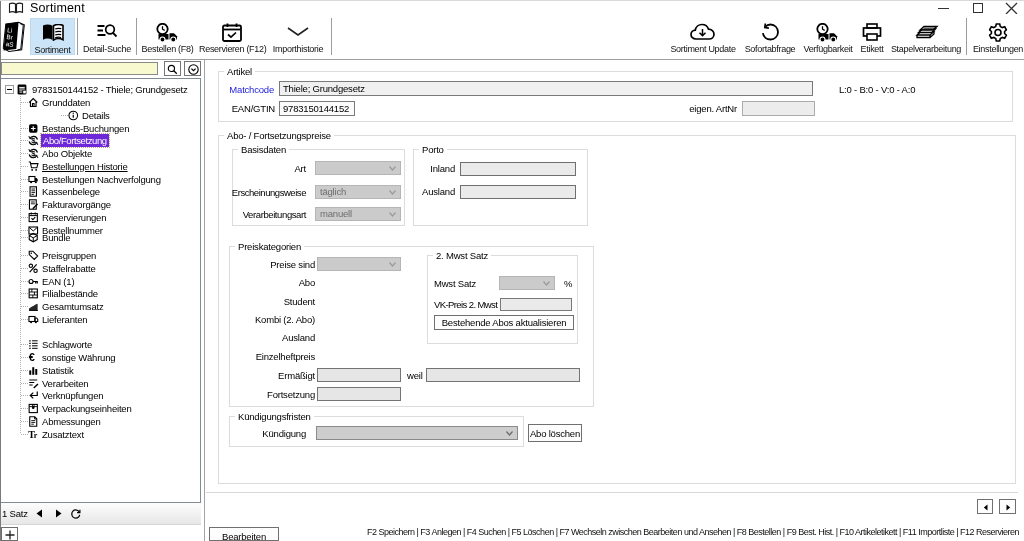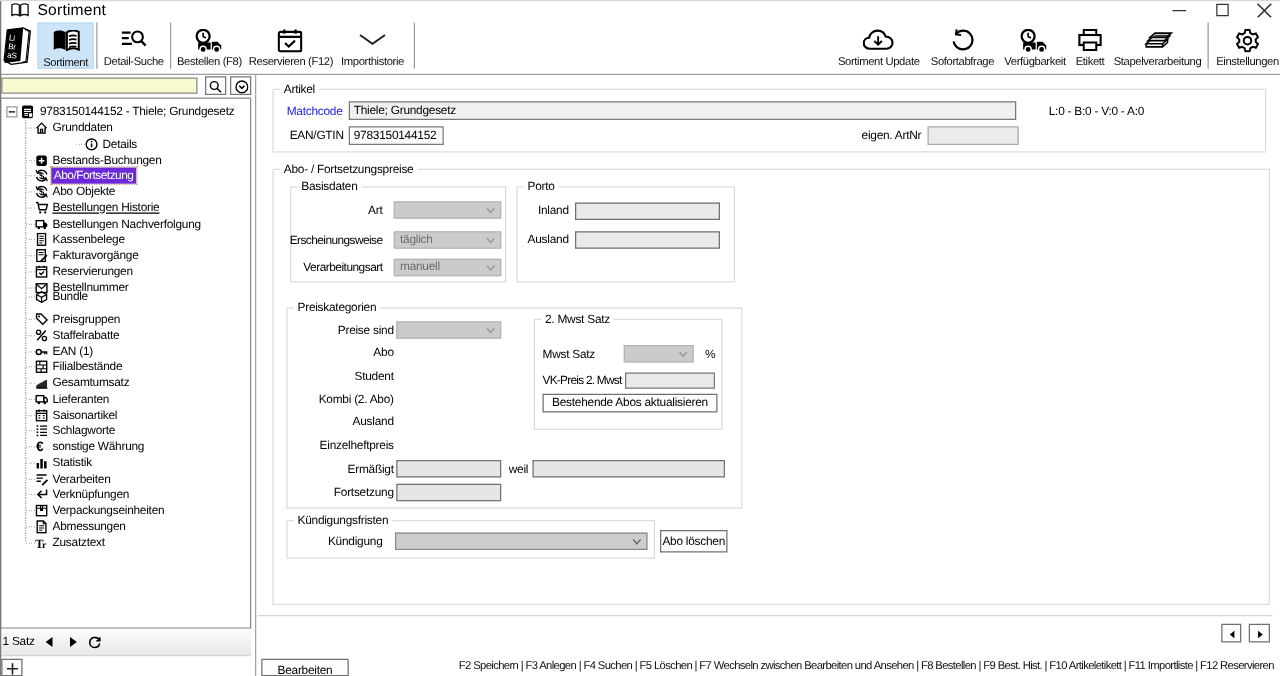--- a/index.html
+++ b/index.html
@@ -343,30 +343,20 @@
 <div style="position:absolute;left:0;top:233.75px;height:13px;width:200px;">
       <span style="position:absolute;left:20px;top:6px;width:7px;height:1px;background-image:repeating-linear-gradient(90deg,#b0b0b0 0 1px,transparent 1px 2px);"></span>
       <svg style="position:absolute;left:27px;top:1px;" width="11" height="11" viewBox="0 0 10.5 11">
         <rect x="0.7" y="2.5" width="6" height="5" fill="none" stroke="#000" stroke-width="1.1"></rect>
         <path d="M6.7 4 L8.4 4 L9.5 5.4 L9.5 7.5 L6.7 7.5 Z" fill="none" stroke="#000" stroke-width="1.1"></path>
         <circle cx="2.8" cy="8.3" r="1" fill="#000"></circle>
         <circle cx="7.6" cy="8.3" r="1" fill="#000"></circle>
       </svg>
       <span style="position:absolute;left:41px;top:1px;white-space:nowrap;">Lieferanten</span>
     </div>
-<div style="position:absolute;left:0;top:246.50px;height:13px;width:200px;">
-      <span style="position:absolute;left:20px;top:6px;width:7px;height:1px;background-image:repeating-linear-gradient(90deg,#b0b0b0 0 1px,transparent 1px 2px);"></span>
-      <svg style="position:absolute;left:27px;top:1px;" width="11" height="11" viewBox="0 0 10.5 11">
-        <rect x="0.9" y="1.6" width="8.2" height="8" fill="none" stroke="#000" stroke-width="1.1"></rect>
-        <path d="M1 3.6 L9 3.6" stroke="#000" stroke-width="1"></path>
-        <path d="M3 0.5 L3 2.4 M7 0.5 L7 2.4" stroke="#000" stroke-width="1.1"></path>
-        <path d="M2.6 5.4 L4 5.4 M6 5.4 L7.4 5.4 M2.6 7.4 L4 7.4 M6 7.4 L7.4 7.4" stroke="#000" stroke-width="1"></path>
-      </svg>
-      <span style="position:absolute;left:41px;top:1px;white-space:nowrap;">Saisonartikel</span>
-    </div>
 <div style="position:absolute;left:0;top:259.25px;height:13px;width:200px;">
       <span style="position:absolute;left:20px;top:6px;width:7px;height:1px;background-image:repeating-linear-gradient(90deg,#b0b0b0 0 1px,transparent 1px 2px);"></span>
       <svg style="position:absolute;left:27px;top:1px;" width="11" height="11" viewBox="0 0 10.5 11">
         <path d="M1 1.8 L2.4 1.8 M1 4.3 L2.4 4.3 M1 6.8 L2.4 6.8 M1 9.3 L2.4 9.3" stroke="#000" stroke-width="1.2"></path>
         <path d="M3.8 1.8 L9.4 1.8 M3.8 4.3 L9.4 4.3 M3.8 6.8 L9.4 6.8 M3.8 9.3 L9.4 9.3" stroke="#000" stroke-width="1"></path>
       </svg>
       <span style="position:absolute;left:41px;top:1px;white-space:nowrap;">Schlagworte</span>
     </div>
 <div style="position:absolute;left:0;top:272.00px;height:13px;width:200px;">
       <span style="position:absolute;left:20px;top:6px;width:7px;height:1px;background-image:repeating-linear-gradient(90deg,#b0b0b0 0 1px,transparent 1px 2px);"></span>

